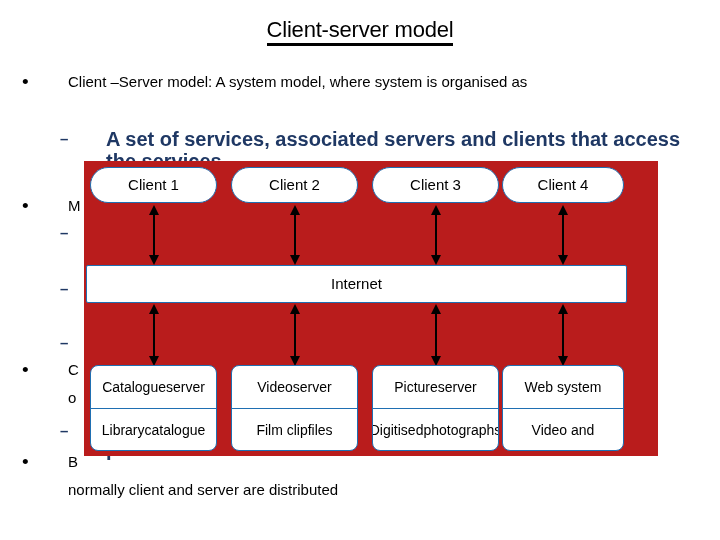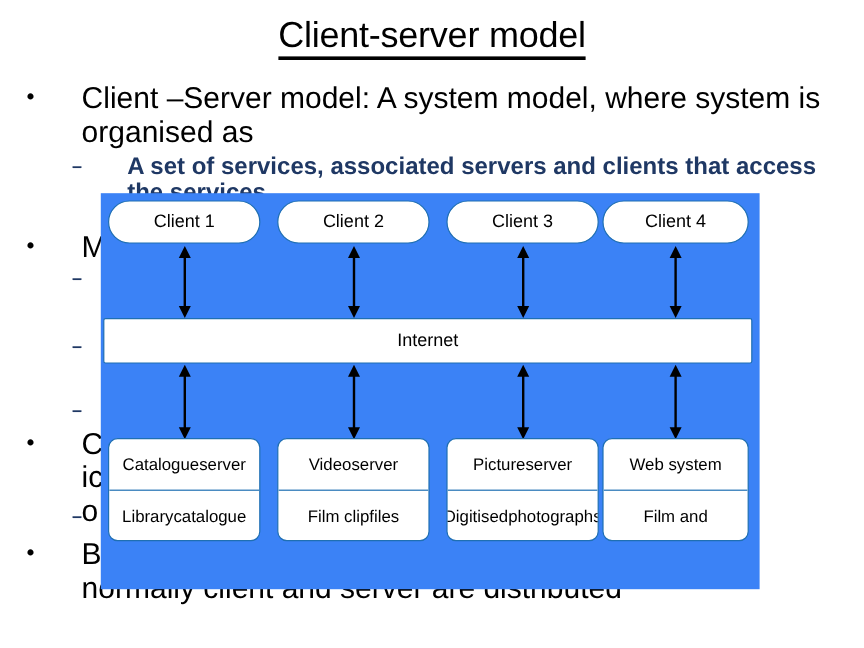--- a/index.html
+++ b/index.html
@@ -23,21 +23,21 @@
     height: 540px;
   }
 
   
   .slide-title {
     position: absolute;
     left: 0;
     top: 12px;
     width: 720px;
     text-align: center;
-    font-size: 30px;
+    font-size: 22px;
     line-height: 36px;
     color: #000000;
     letter-spacing: -0.2px;
   }
   .slide-title span {
     border-bottom: 3px solid #000000;
     padding-bottom: 1px;
   }
 
   
@@ -57,21 +57,21 @@
     position: absolute;
     left: 0;
     top: 0;
     width: 28px;
     text-align: left;
     font-size: 19px;
     line-height: 28px;
   }
   .bullet .text {
     margin-left: 46px;
-    font-size: 25px;
+    font-size: 15px;
     line-height: 28px;
     white-space: pre-wrap;
   }
 
   
   .subbullet {
     position: absolute;
     color: #1F3864;
   }
   .subbullet .marker {
@@ -101,23 +101,24 @@
   #b3   { left: 22px; top: 296px; width: 670px; }
   #sb5  { left: 60px; top: 360px; width: 632px; }
   #b4   { left: 22px; top: 388px; width: 670px; }
 
   
   .diagram {
     position: absolute;
     left: 84px;
     top: 161px;
     width: 549px;
-    height: 330px;
-    background: #3b82f6;
+    height: 295px;
+    background: #b91c1c;
     overflow: hidden;
+    padding-left: 25px;
   }
 
   .node {
     position: absolute;
     box-sizing: border-box;
     background: #ffffff;
     border: 1px solid #1F6FB2;
     border-radius: 14px;
     text-align: center;
     color: #000000;
@@ -379,19 +380,19 @@
       <div class="srv-bot">
           <div>Digitised</div>
           <div>photographs</div>
         </div>
     </div>
     <div class="node server col3">
       <div class="srv-top">
           <div>Web system</div>
         </div>
       <div class="srv-bot">
-          <div>Film and</div>
+          <div>Video and</div>
         </div>
     </div>
 
   </div>
 
 </div>
 
 </body></html>

